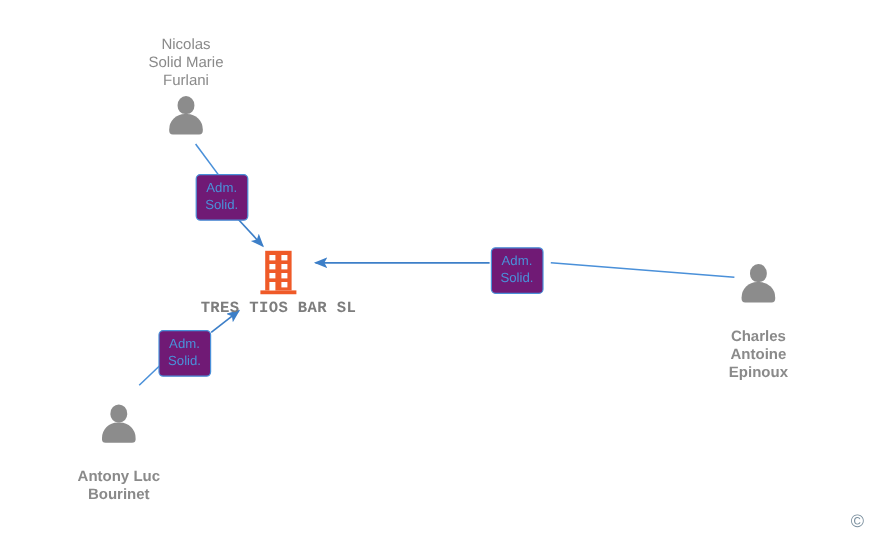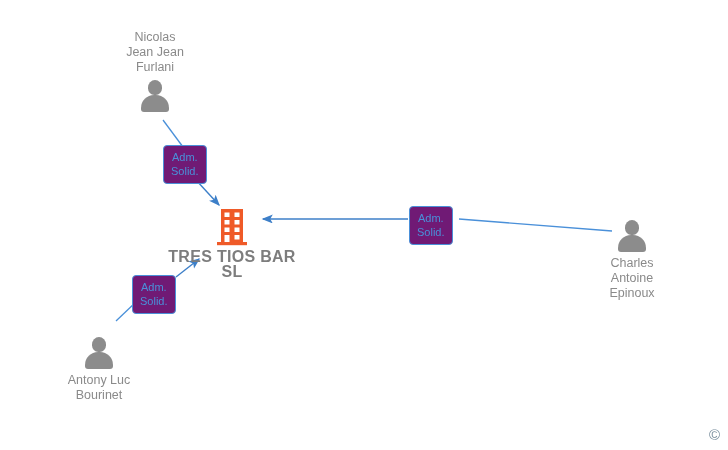--- a/index.html
+++ b/index.html
@@ -39,26 +39,27 @@
   .person-label, .company-label {
     text-align: center;
     line-height: 15px;
     color: #8a8a8a;
     font-size: 12.5px;
     white-space: pre-line;
   }
   .company-label {
     color: #7d7d7d;
     font-weight: bold;
-    font-size: 16px;
+    font-size: 13px;
     letter-spacing: 0.3px;
     line-height: 15px;
     margin-top: 3px;
-  }
-  .person-label.below { margin-top: 4px; }
+    font-family: Liberation Mono, monospace;
+  }
+  .person-label.below { margin-top: 21px; font-weight: bold; }
   .person-label.above { margin-bottom: 5px; }
 
   
   .avatar {
     width: 34px;
     height: 32px;
     position: relative;
   }
   .avatar .head {
     position: absolute;
@@ -152,21 +153,21 @@
     </g>
 
     <g>
       <path d="M116,321 L137,301" stroke="#4a90d9" stroke-width="1.3" fill="none"></path>
       <path d="M176,277 L199,259" stroke="#3d7fc8" stroke-width="1.4" fill="none" marker-end="url(#arrowBlue)"></path>
     </g>
   </svg>
 
   <div class="node label-above" style="left:90px; top:30px;">
     <div class="person-label above">Nicolas
-Jean Jean
+Solid Marie
 Furlani</div>
     <div class="avatar">
       <div class="head"></div>
       <div class="body"></div>
     </div>
   </div>
 
   <div class="node" style="left:167px; top:208px;">
     <svg class="building" viewBox="0 0 34 38">
 

